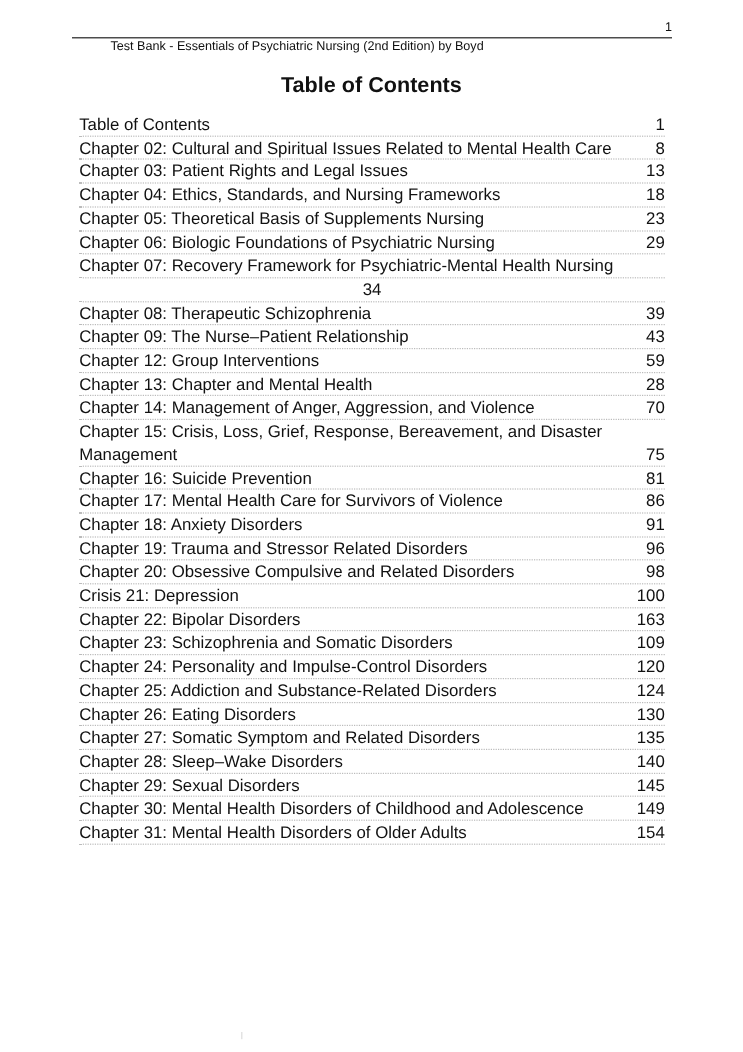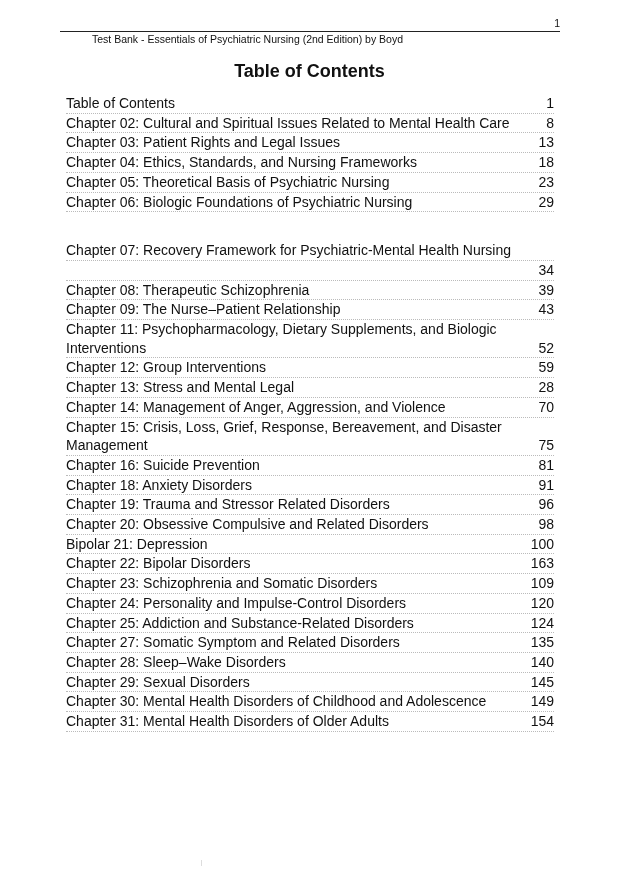--- a/index.html
+++ b/index.html
@@ -19,22 +19,22 @@
       text-align: center; font-weight: bold; font-size: 18px; line-height: 22px;
     }
     .toc { position: absolute; left: 66px; top: 94px; width: 488px; }
     .toc-entry {
       position: relative;
       border-bottom: 1px dotted #bbb;
       font-size: 14px; line-height: 18.7px;
     }
     .toc-entry .label { display: block; padding-right: 30px; }
     .toc-entry .page { position: absolute; right: 0; bottom: 0; }
-    .toc-entry.wrap-own-line .label { padding-right: 0; margin-top: 29px; }
-    .toc-entry.wrap-own-line .pageline { display: block; text-align: right; border-top: 1px dotted #bbb; }
+    .toc-entry.wrap-own-line .label { padding-right: 0; }
+    .toc-entry.wrap-own-line .pageline { display: block; text-align: center; border-top: 1px dotted #bbb; }
     .footer-mark {
       position: absolute; left: 201px; top: 860px; width: 1px; height: 6px; background: #ddd;
     }
   </style>
 </head>
 <body>
 
 <div class="header">
   <span class="title">Test Bank - Essentials of Psychiatric Nursing (2nd Edition) by Boyd</span>
   <span class="pgnum">1</span>
@@ -53,94 +53,98 @@
     </div>
     <div class="toc-entry">
       <span class="label">Chapter 03: Patient Rights and Legal Issues</span>
       <span class="page">13</span>
     </div>
     <div class="toc-entry">
       <span class="label">Chapter 04: Ethics, Standards, and Nursing Frameworks</span>
       <span class="page">18</span>
     </div>
     <div class="toc-entry">
-      <span class="label">Chapter 05: Theoretical Basis of Psychiatric Nursing</span>
+      <span class="label">Chapter 05: Theoretical Basis of Supplements Nursing</span>
       <span class="page">23</span>
     </div>
     <div class="toc-entry">
       <span class="label">Chapter 06: Biologic Foundations of Psychiatric Nursing</span>
       <span class="page">29</span>
     </div>
     <div class="toc-entry wrap-own-line">
       <span class="label">Chapter 07: Recovery Framework for Psychiatric-Mental Health Nursing</span>
       <span class="pageline">34</span>
     </div>
     <div class="toc-entry">
       <span class="label">Chapter 08: Therapeutic Schizophrenia</span>
       <span class="page">39</span>
     </div>
     <div class="toc-entry">
       <span class="label">Chapter 09: The Nurse–Patient Relationship</span>
       <span class="page">43</span>
     </div>
     <div class="toc-entry">
-      <span class="label">Chapter 11: Psychopharmacology, Dietary Supplements, and Biologic Interventions</span>
-      <span class="page">52</span>
-    </div>
-    <div class="toc-entry">
       <span class="label">Chapter 12: Group Interventions</span>
       <span class="page">59</span>
     </div>
     <div class="toc-entry">
-      <span class="label">Chapter 13: Stress and Mental Legal</span>
+      <span class="label">Chapter 13: Chapter and Mental Health</span>
       <span class="page">28</span>
     </div>
     <div class="toc-entry">
       <span class="label">Chapter 14: Management of Anger, Aggression, and Violence</span>
       <span class="page">70</span>
     </div>
     <div class="toc-entry">
       <span class="label">Chapter 15: Crisis, Loss, Grief, Response, Bereavement, and Disaster Management</span>
       <span class="page">75</span>
     </div>
     <div class="toc-entry">
       <span class="label">Chapter 16: Suicide Prevention</span>
       <span class="page">81</span>
     </div>
     <div class="toc-entry">
+      <span class="label">Chapter 17: Mental Health Care for Survivors of Violence</span>
+      <span class="page">86</span>
+    </div>
+    <div class="toc-entry">
       <span class="label">Chapter 18: Anxiety Disorders</span>
       <span class="page">91</span>
     </div>
     <div class="toc-entry">
       <span class="label">Chapter 19: Trauma and Stressor Related Disorders</span>
       <span class="page">96</span>
     </div>
     <div class="toc-entry">
       <span class="label">Chapter 20: Obsessive Compulsive and Related Disorders</span>
       <span class="page">98</span>
     </div>
     <div class="toc-entry">
-      <span class="label">Bipolar 21: Depression</span>
+      <span class="label">Crisis 21: Depression</span>
       <span class="page">100</span>
     </div>
     <div class="toc-entry">
       <span class="label">Chapter 22: Bipolar Disorders</span>
       <span class="page">163</span>
     </div>
     <div class="toc-entry">
       <span class="label">Chapter 23: Schizophrenia and Somatic Disorders</span>
       <span class="page">109</span>
     </div>
     <div class="toc-entry">
       <span class="label">Chapter 24: Personality and Impulse-Control Disorders</span>
       <span class="page">120</span>
     </div>
     <div class="toc-entry">
       <span class="label">Chapter 25: Addiction and Substance-Related Disorders</span>
       <span class="page">124</span>
+    </div>
+    <div class="toc-entry">
+      <span class="label">Chapter 26: Eating Disorders</span>
+      <span class="page">130</span>
     </div>
     <div class="toc-entry">
       <span class="label">Chapter 27: Somatic Symptom and Related Disorders</span>
       <span class="page">135</span>
     </div>
     <div class="toc-entry">
       <span class="label">Chapter 28: Sleep–Wake Disorders</span>
       <span class="page">140</span>
     </div>
     <div class="toc-entry">

